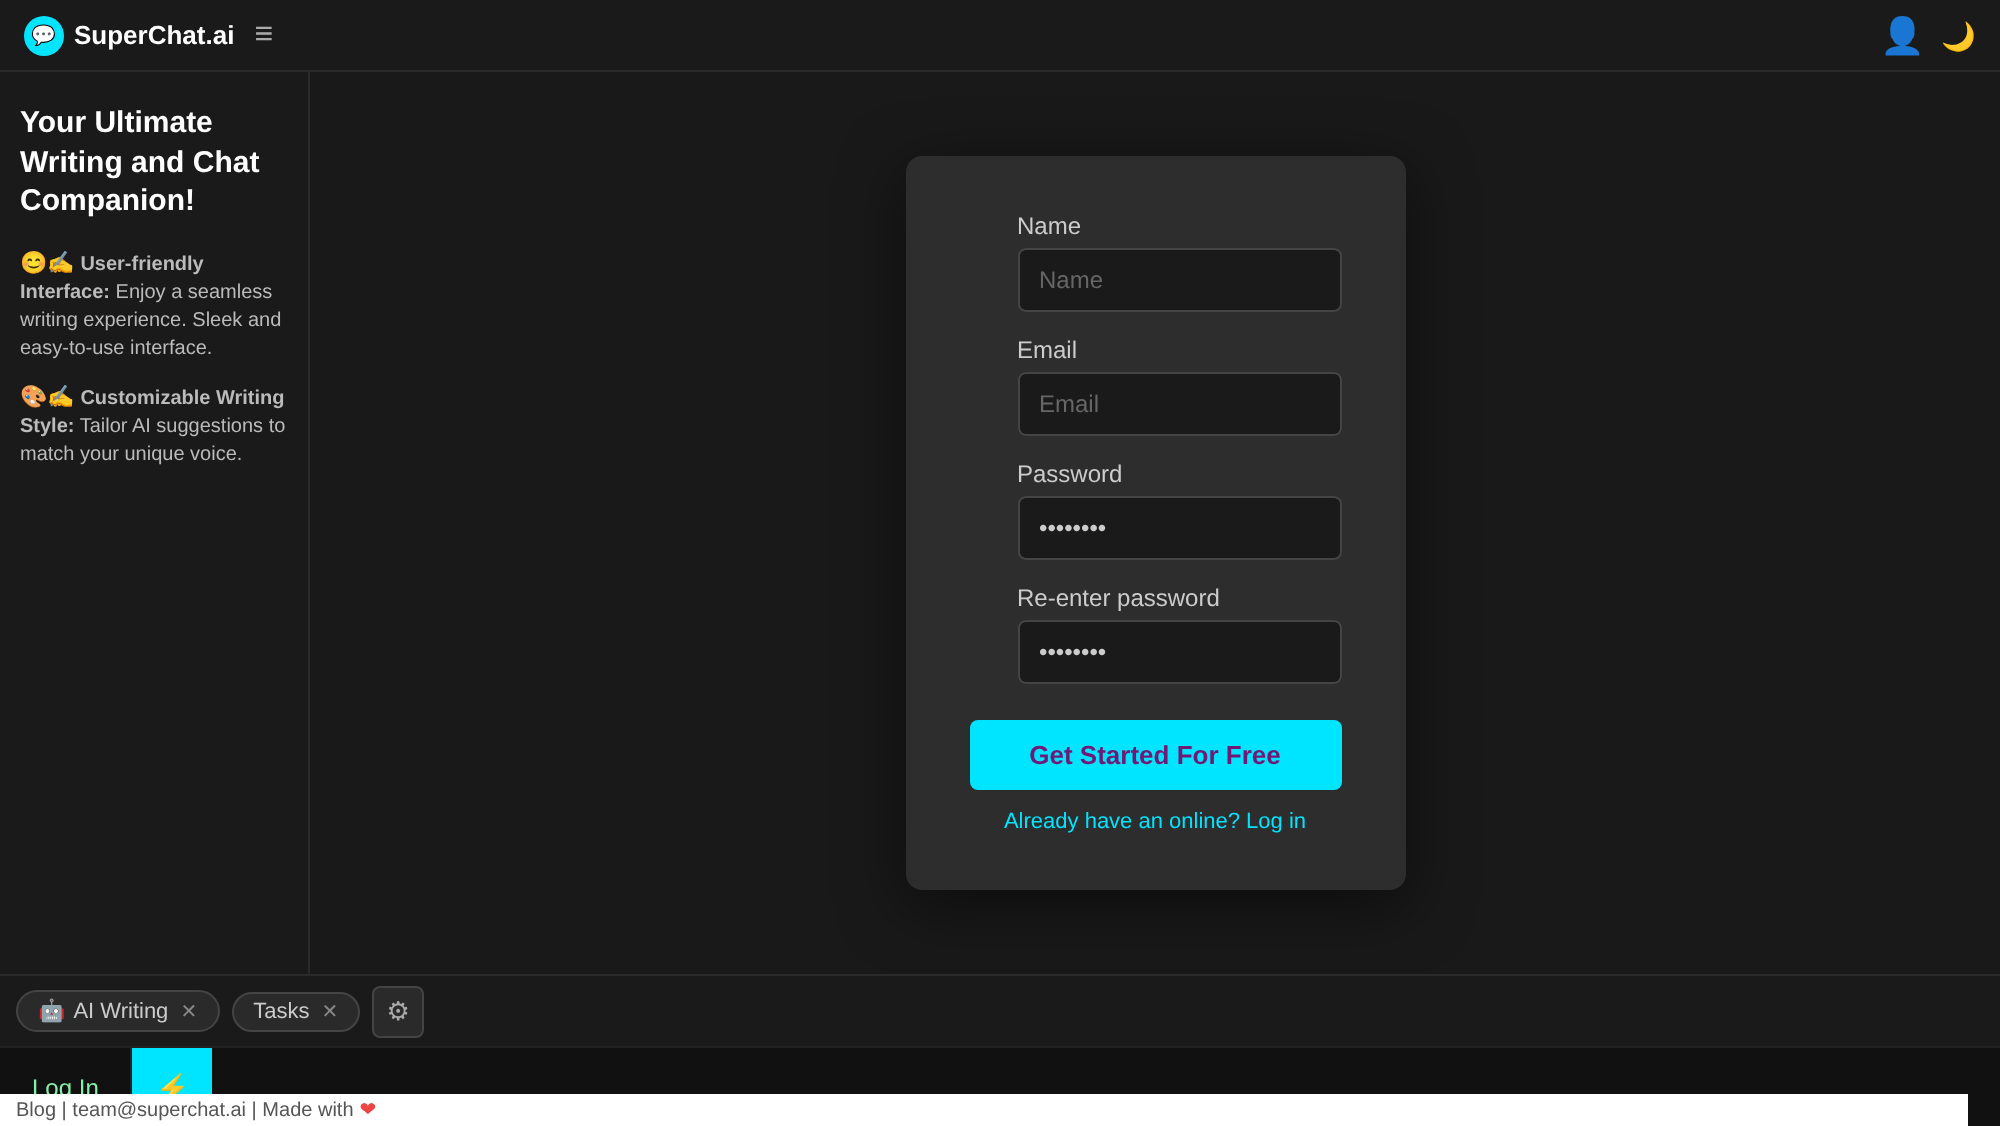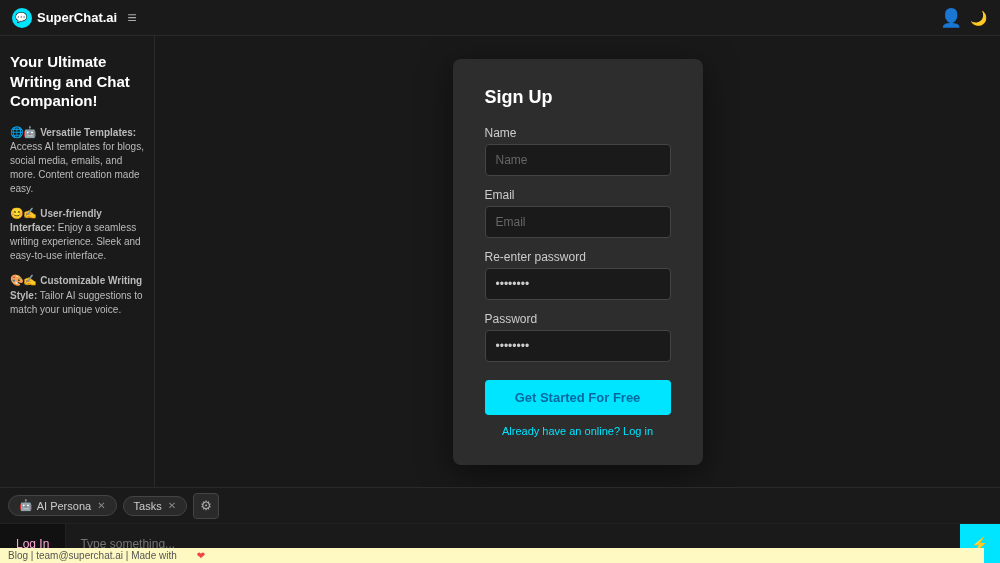--- a/index.html
+++ b/index.html
@@ -132,20 +132,21 @@
       box-shadow: 0 8px 32px rgba(0,0,0,0.5);
     }
     .modal-title {
       font-size: 18px;
       font-weight: 700;
       color: #fff;
       margin-bottom: 18px;
     }
     .form-group {
       margin-bottom: 12px;
+      margin-left: 24px;
     }
     .form-label {
       font-size: 12px;
       color: #ccc;
       margin-bottom: 4px;
       display: block;
     }
     .form-input {
       width: 100%;
       padding: 8px 10px;
@@ -156,21 +157,21 @@
       font-size: 12px;
       outline: none;
     }
     .form-input::placeholder {
       color: #666;
     }
     .btn-signup {
       width: 100%;
       padding: 10px;
       background: #00e5ff;
-      color: #0369a1;
+      color: #701a75;
       border: none;
       border-radius: 4px;
       font-size: 13px;
       font-weight: 600;
       cursor: pointer;
       margin-top: 6px;
     }
     .signin-link {
       text-align: center;
       margin-top: 10px;
@@ -227,21 +228,21 @@
       background: #111;
       border-top: 1px solid #222;
       display: flex;
       align-items: center;
       gap: 0;
       flex-shrink: 0;
     }
     .log-in-btn {
       background: #111;
       border: none;
-      color: #f9a8d4;
+      color: #86efac;
       font-size: 12px;
       padding: 0 16px;
       height: 100%;
       cursor: pointer;
       border-right: 1px solid #222;
       white-space: nowrap;
     }
     .chat-input-area {
       flex: 1;
       background: #1a1a1a;
@@ -264,27 +265,27 @@
       color: #000;
       font-size: 14px;
     }
 
     
     .footer-text {
       position: absolute;
       bottom: 0;
       left: 0;
       right: 16px;
-      background: #fef9c3;
+      background: #ffffff;
       font-size: 10px;
       color: #555;
       padding: 2px 8px;
       display: flex;
       align-items: center;
-      gap: 20px;
+      gap: 3px;
     }
     .heart {
       color: #e44;
     }
   </style>
 </head>
 <body>
 
 <div class="topnav">
   <div class="topnav-left">
@@ -298,83 +299,78 @@
     <span class="account-icon">👤</span>
     <span class="theme-icon">🌙</span>
   </div>
 </div>
 
 <div class="main-content">
 
   <div class="left-sidebar">
     <div class="sidebar-title">Your Ultimate Writing and Chat Companion!</div>
     <div class="feature-item">
-      <span class="emoji">🌐🤖</span> <strong>Versatile Templates:</strong> Access AI templates for blogs, social media, emails, and more. Content creation made easy.
-    </div>
-    <div class="feature-item">
       <span class="emoji">😊✍️</span> <strong>User-friendly Interface:</strong> Enjoy a seamless writing experience. Sleek and easy-to-use interface.
     </div>
     <div class="feature-item">
       <span class="emoji">🎨✍️</span> <strong>Customizable Writing Style:</strong> Tailor AI suggestions to match your unique voice.
     </div>
 
   </div>
 
   <div class="center-area">
     <div class="modal-overlay">
       <div class="modal">
-        <div class="modal-title">Sign Up</div>
 
         <div class="form-group">
           <label class="form-label">Name</label>
           <input class="form-input" type="text" placeholder="Name" style="">
         </div>
 
         <div class="form-group">
           <label class="form-label">Email</label>
           <input class="form-input" type="email" placeholder="Email" style="">
         </div>
 
         <div class="form-group">
+          <label class="form-label">Password</label>
+          <input class="form-input" type="password" value="••••••••" style="">
+        </div>
+
+        <div class="form-group">
           <label class="form-label">Re-enter password</label>
           <input class="form-input" type="password" value="••••••••" style="">
         </div>
 
-        <div class="form-group">
-          <label class="form-label">Password</label>
-          <input class="form-input" type="password" value="••••••••" style="">
-        </div>
-
         <button class="btn-signup">Get Started For Free</button>
 
         <div class="signin-link">Already have an online? Log in</div>
       </div>
     </div>
   </div>
 
 </div>
 
 <div class="bottom-toolbar">
   <div class="toolbar-chip">
     <span>🤖</span>
-    <span>AI Persona</span>
+    <span>AI Writing</span>
     <span class="chip-x">✕</span>
   </div>
   <div class="toolbar-chip">
     <span>Tasks</span>
     <span class="chip-x">✕</span>
   </div>
   <div class="gear-btn">
     <span>⚙</span>
   </div>
 </div>
 
 <div class="bottom-bar">
   <button class="log-in-btn">Log In</button>
-  <input class="chat-input-area" type="text" placeholder="Type something..." style="">
   <button class="send-btn">
     <span>⚡</span>
   </button>
 </div>
 
 <div class="footer-text">
   <span>Blog | team@superchat.ai | Made with</span>
   <span class="heart">❤</span>
 </div>
 

